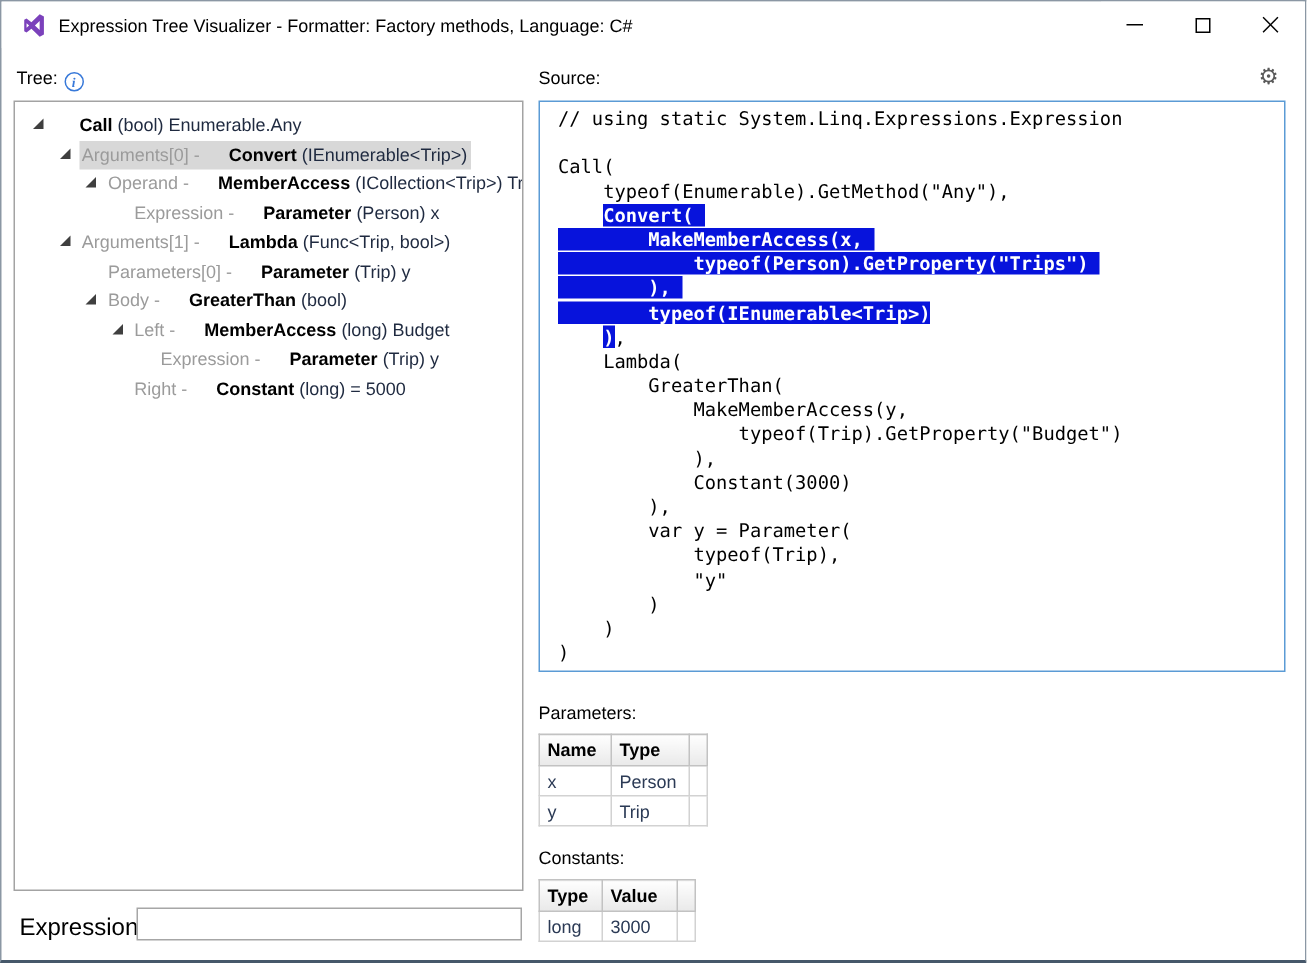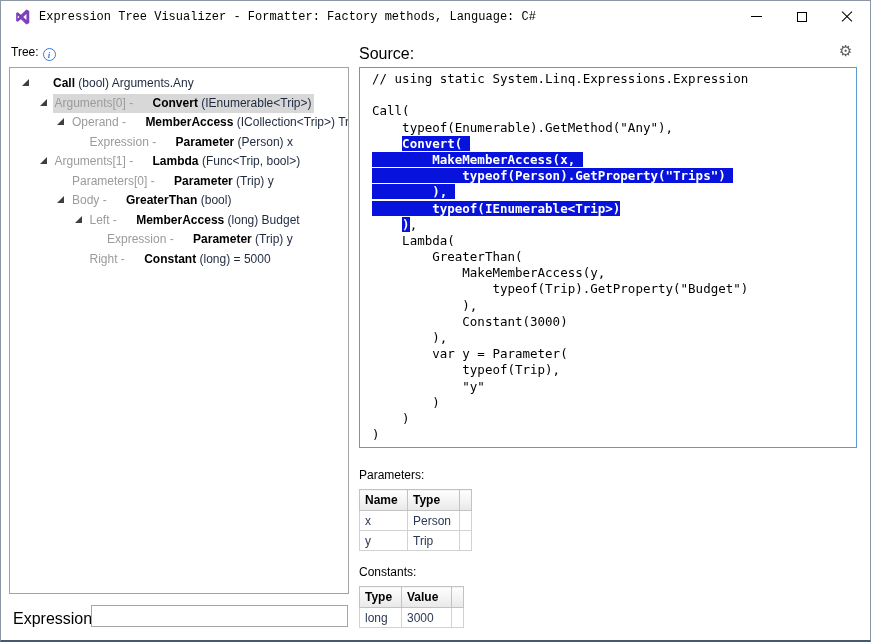--- a/index.html
+++ b/index.html
@@ -5,21 +5,21 @@
   * { margin:0; padding:0; box-sizing:border-box; }
   html,body { background:#fff; }
   body { font-family:"Liberation Sans", sans-serif; }
   .window {
     position:relative; width:871px; height:642px; background:#fff;
     border:1px solid #8b97a4; border-bottom:2px solid #46586a; overflow:hidden;
   }
   
   .titlebar { position:absolute; left:0; top:0; width:100%; height:31px; background:#fff; }
   .app-icon { position:absolute; left:12px; top:7px; width:18px; height:18px; }
-  .title-text { position:absolute; left:38px; top:9px; font-size:12px; color:#000; white-space:nowrap;font-family:Liberation Mono, monospace; }
+  .title-text { position:absolute; left:38px; top:9px; font-size:12px; color:#000; white-space:nowrap; }
   .win-controls { position:absolute; right:1px; top:0; height:31px; display:flex; }
   .win-btn { width:45px; height:31px; display:flex; align-items:center; justify-content:center; background:#fff; border:none; cursor:default; position:relative; }
   .glyph-min { width:11px; height:1px; background:#000; display:block; }
   .glyph-max { width:10px; height:10px; border:1px solid #000; display:block; }
   .glyph-close { position:relative; width:12px; height:12px; display:block; }
   .glyph-close::before, .glyph-close::after { content:""; position:absolute; left:-1px; top:5px; width:14px; height:1px; background:#000; }
   .glyph-close::before { transform:rotate(45deg); }
   .glyph-close::after { transform:rotate(-45deg); }
   
   .tree-label-row { position:absolute; left:10px; top:44px; font-size:12px; color:#000; }
@@ -28,21 +28,21 @@
   .tree-row { height:19.5px; line-height:19.5px; font-size:12px; white-space:pre; }
   .expander { display:inline-block; width:0; height:0; border-bottom:7px solid #3f3f3f; border-left:7px solid transparent; margin:0 6px 1px -13px; }
   .row-text { white-space:pre; padding:2px 3px 3px 2px; }
   .row-text.selected { background:#d8d8d8; }
   .prefix { color:#9b9b9b; }
   .nname { color:#000; font-weight:bold;margin-left:16px; }
   .ntype, .nextra { color:#1f2a40; }
   .expr-label { position:absolute; left:12px; top:609px; font-size:16px; color:#000; }
   .expr-input { position:absolute; left:90px; top:604px; width:257px; height:22px; border:1px solid #a6a6a6; background:#fff; font-size:12px; padding:0 4px; }
   
-  .source-label { position:absolute; left:358px; top:44px; font-size:16px; color:#000; }
+  .source-label { position:absolute; left:358px; top:44px; font-size:12px; color:#000; }
   .gear { position:absolute; left:838px; top:41px; font-size:15px; color:#5a5a5a; font-family:"DejaVu Sans", sans-serif; cursor:default; }
   .source-panel { position:absolute; left:358px; top:66px; width:498px; height:381px; border:1px solid #5b9bd5; background:#fff; overflow:hidden; padding:3px 12px; }
   .code-line { white-space:pre; height:16.2px; line-height:16.2px; font-family:"DejaVu Sans Mono", monospace; font-size:12.5px; color:#000; }
   .sel { background:#0713dc; color:#fff; font-weight:bold; }
   .side-label { position:absolute; font-size:12px; color:#000; }
   .grid { position:absolute; border-collapse:collapse; background:#fff; border:1px solid #8c8c8c; }
   .grid th { font-weight:bold; font-size:12px; color:#000; text-align:left; background:linear-gradient(#fefefe,#e9e9e9); border:1px solid #c2c2c2; padding:3px 6px 3px 5px; }
   .grid td { font-size:12px; color:#2b3a55; border:1px solid #d2d2d2; padding:2px 5px; height:20px; }
   .filler-h { width:7px; padding:0; }
   .filler-c { width:10px; padding:0; }
@@ -71,21 +71,21 @@
           <span class="glyph-close"></span>
         </button>
     </div>
   </div>
 
   <div class="tree-label-row">
     <span>Tree:</span><span class="info-icon">i</span>
   </div>
 
   <div class="tree-panel">
-      <div class="tree-row" style="padding-left: 25px;"><span class="expander"></span><span class="row-text"><span class="nname">Call</span><span class="ntype"> (bool)</span><span class="nextra"> Arguments.Any</span></span></div>
+      <div class="tree-row" style="padding-left: 25px;"><span class="expander"></span><span class="row-text"><span class="nname">Call</span><span class="ntype"> (bool)</span><span class="nextra"> Enumerable.Any</span></span></div>
       <div class="tree-row" style="padding-left: 42.5px;"><span class="expander"></span><span class="row-text selected"><span class="prefix">Arguments[0] - </span><span class="nname">Convert</span><span class="ntype"> (IEnumerable&lt;Trip&gt;)</span></span></div>
       <div class="tree-row" style="padding-left: 60px;"><span class="expander"></span><span class="row-text"><span class="prefix">Operand - </span><span class="nname">MemberAccess</span><span class="ntype"> (ICollection&lt;Trip&gt;)</span><span class="nextra"> Trips</span></span></div>
       <div class="tree-row" style="padding-left: 77.5px;"><span class="row-text"><span class="prefix">Expression - </span><span class="nname">Parameter</span><span class="ntype"> (Person)</span><span class="nextra"> x</span></span></div>
       <div class="tree-row" style="padding-left: 42.5px;"><span class="expander"></span><span class="row-text"><span class="prefix">Arguments[1] - </span><span class="nname">Lambda</span><span class="ntype"> (Func&lt;Trip, bool&gt;)</span></span></div>
       <div class="tree-row" style="padding-left: 60px;"><span class="row-text"><span class="prefix">Parameters[0] - </span><span class="nname">Parameter</span><span class="ntype"> (Trip)</span><span class="nextra"> y</span></span></div>
       <div class="tree-row" style="padding-left: 60px;"><span class="expander"></span><span class="row-text"><span class="prefix">Body - </span><span class="nname">GreaterThan</span><span class="ntype"> (bool)</span></span></div>
       <div class="tree-row" style="padding-left: 77.5px;"><span class="expander"></span><span class="row-text"><span class="prefix">Left - </span><span class="nname">MemberAccess</span><span class="ntype"> (long)</span><span class="nextra"> Budget</span></span></div>
       <div class="tree-row" style="padding-left: 95px;"><span class="row-text"><span class="prefix">Expression - </span><span class="nname">Parameter</span><span class="ntype"> (Trip)</span><span class="nextra"> y</span></span></div>
       <div class="tree-row" style="padding-left: 77.5px;"><span class="row-text"><span class="prefix">Right - </span><span class="nname">Constant</span><span class="ntype"> (long)</span><span class="nextra"> = 5000</span></span></div>
     </div>

